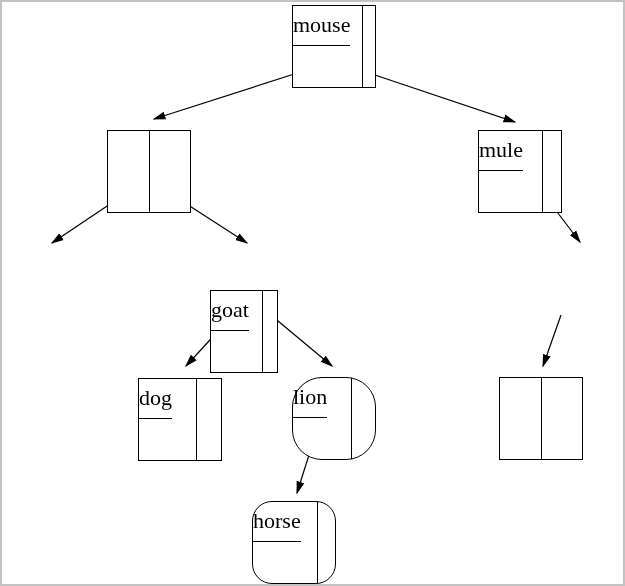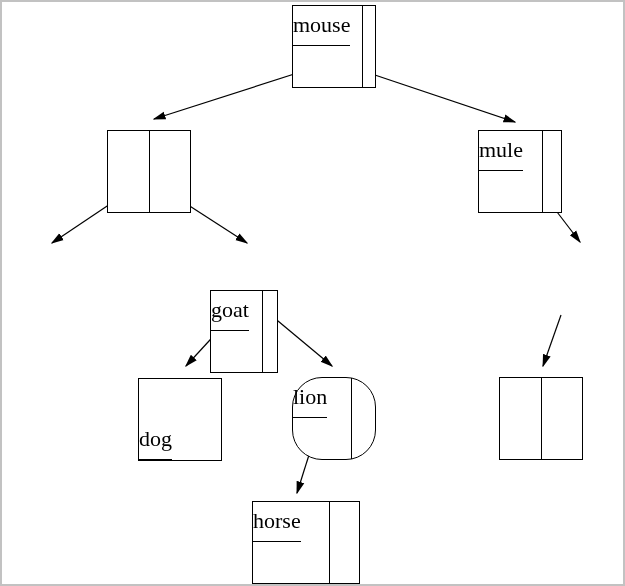--- a/index.html
+++ b/index.html
@@ -84,40 +84,40 @@
       <div class="cell cell-right"></div>
     </div>
   </div>
     <div class="node" style="left: 208px; top: 252px; width: 68px; height: 83px; border-color: rgb(0, 0, 0); background: rgb(255, 255, 255); margin-top: 36px;">
     <div class="node-label" style="height: 40px; font-size: 22px; color: rgb(0, 0, 0);">goat</div>
     <div class="node-cells">
       <div class="cell cell-left"></div>
       <div class="cell cell-right"></div>
     </div>
   </div>
-    <div class="node" style="left: 136px; top: 376px; width: 84px; height: 83px; border-color: rgb(0, 0, 0); background: rgb(255, 255, 255); align-items: flex-end;">
+    <div class="node" style="left: 136px; top: 376px; width: 84px; height: 83px; border-color: rgb(0, 0, 0); background: rgb(255, 255, 255);">
     <div class="node-label" style="height: 40px; font-size: 22px; color: rgb(0, 0, 0);">dog</div>
     <div class="node-cells">
       <div class="cell cell-left"></div>
       <div class="cell cell-right"></div>
     </div>
   </div>
     <div class="node" style="left: 290px; top: 375px; width: 84px; height: 83px; border-color: rgb(0, 0, 0); background: rgb(255, 255, 255); border-radius: 30px;">
     <div class="node-label" style="height: 40px; font-size: 22px; color: rgb(0, 0, 0);">lion</div>
     <div class="node-cells">
       <div class="cell cell-left"></div>
       <div class="cell cell-right"></div>
     </div>
   </div>
     <div class="node" style="left: 497px; top: 375px; width: 84px; height: 83px; border-color: rgb(0, 0, 0); background: rgb(255, 255, 255);">
     <div class="node-cells">
       <div class="cell cell-left"></div>
       <div class="cell cell-right"></div>
     </div>
   </div>
-    <div class="node" style="left: 250px; top: 499px; width: 108px; height: 83px; border-color: rgb(0, 0, 0); background: rgb(255, 255, 255);">
+    <div class="node" style="left: 250px; top: 499px; width: 84px; height: 83px; border-color: rgb(0, 0, 0); background: rgb(255, 255, 255); border-radius: 20px;">
     <div class="node-label" style="height: 40px; font-size: 22px; color: rgb(0, 0, 0);">horse</div>
     <div class="node-cells">
       <div class="cell cell-left"></div>
       <div class="cell cell-right"></div>
     </div>
   </div>
   </div>
 
 </body></html>

